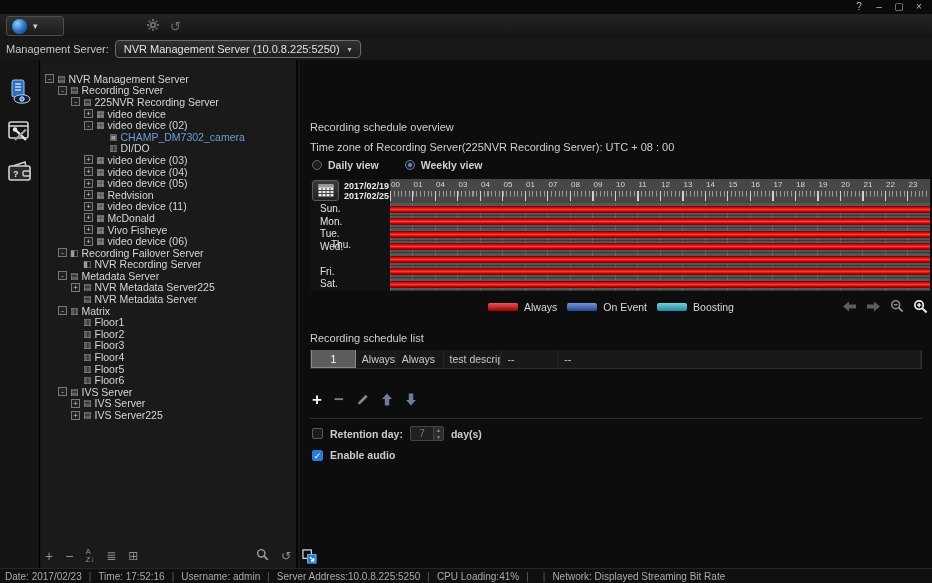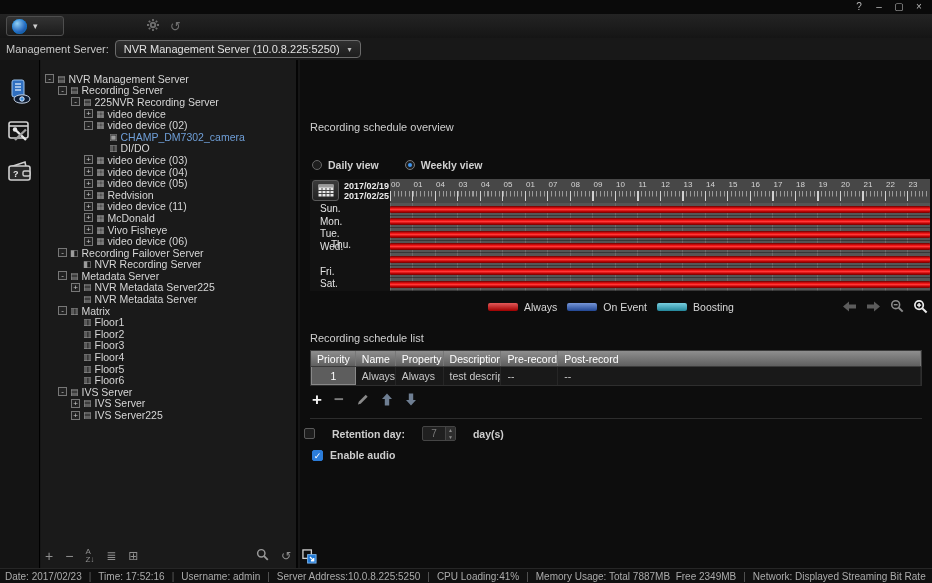--- a/index.html
+++ b/index.html
@@ -79,21 +79,21 @@
 .thead{display:flex;height:17px;background:linear-gradient(#8e8e8e,#5f5f5f);border:1px solid #3a3a3a}
 .th{font-size:10.5px;color:#fff;padding:2px 0 0 6px;border-right:1px solid #777;overflow:hidden;white-space:nowrap}
 .trowdata{display:flex;height:19px;background:#191919;border:1px solid #2e2e2e;border-top:none}
 .td{font-size:10.5px;color:#c9c9c9;padding:3px 0 0 6px;border-right:1px solid #262626;overflow:hidden;white-space:nowrap}
 .td.pri{background:#5d5d5d;color:#fff;text-align:center;padding-left:0;border:1px solid #888;border-top:none}
 .table-toolbar{position:absolute;left:12px;top:332px;display:flex;align-items:center;gap:12px}
 .plus-big{color:#f2f2f2;font-size:17px;font-weight:bold;line-height:16px}
 .minus-big{color:#7d7d7d;font-size:17px;font-weight:bold;line-height:16px}
 
 .hr2{position:absolute;left:10px;top:358px;width:612px;border-top:1px solid #2d2d2d}
-.retention-row{position:absolute;left:4px;top:366px;display:flex;align-items:center;gap:17px}
+.retention-row{position:absolute;left:12px;top:366px;display:flex;align-items:center;gap:7px}
 .audio-row{position:absolute;left:12px;top:389px;display:flex;align-items:center;gap:7px}
 .cb{width:11px;height:11px;border:1px solid #5a5a5a;border-radius:2px;background:#1d1d1d}
 .cb.checked{background:#2b7cd9;border-color:#2b7cd9;color:#fff;font-size:9px;line-height:10px;text-align:center}
 .cb-label{color:#cdcdcd;font-size:10.5px;font-weight:bold}
 .spinner{display:flex;border:1px solid #454545;border-radius:2px;background:#202020;height:15px}
 .spin-val{width:22px;color:#7b7b7b;font-size:10px;text-align:center;line-height:14px}
 .spin-btns{width:10px;display:flex;flex-direction:column;border-left:1px solid #454545}
 .spin-btns span{height:7px;font-size:5px;line-height:6px;text-align:center;color:#8a8a8a;background:#2e2e2e}
 .copy-icon{position:absolute;left:2px;top:489px}
 
@@ -344,20 +344,21 @@
           <line x1="10" y1="10" x2="14.5" y2="14.5" stroke="#9a9a9a" stroke-width="2.2"></line>
         </svg>
     </span>
     <span class="tt-ico" style="margin-right:4px">↺</span>
   </div>
 </div>
 
 <div class="content">
 
   <div class="sec-title" style="top:61px">Recording schedule overview</div>
+  <div class="sec-title" style="top:81px">Time zone of Recording Server(225NVR Recording Server): UTC + 08 : 00</div>
 
   <div class="radios" id="view-radios">
       <div class="radio-item">
         <span class="rdot"></span>
         <span>Daily view</span>
       </div>
       <div class="radio-item">
         <span class="rdot sel"></span>
         <span>Weekly view</span>
       </div>
@@ -476,28 +477,20 @@
             <line x1="4.3" y1="6.5" x2="8.7" y2="6.5" stroke="#ececec" stroke-width="1.6"></line>
             <line x1="6.5" y1="4.3" x2="6.5" y2="8.7" stroke="#ececec" stroke-width="1.6"></line>
             <line x1="10" y1="10" x2="14.5" y2="14.5" stroke="#ececec" stroke-width="2.2"></line>
           </svg></span>
     </div>
   </div>
 
   <div class="sec-title" style="top:272px">Recording schedule list</div>
 
   <div class="table" id="sched-table">
-      <div class="thead">
-        <div class="th" style="width: 45px;">Priority</div>
-        <div class="th" style="width: 40px;">Name</div>
-        <div class="th" style="width: 48px;">Property</div>
-        <div class="th" style="width: 58px;">Description</div>
-        <div class="th" style="width: 57px;">Pre-record</div>
-        <div class="th" style="width: 364px;">Post-record</div>
-      </div>
       <div class="trowdata">
         <div class="td pri" style="width: 45px;">1</div>
         <div class="td" style="width: 40px;">Always</div>
         <div class="td" style="width: 48px;">Always</div>
         <div class="td" style="width: 58px;">test descrip...</div>
         <div class="td" style="width: 57px;">--</div>
         <div class="td" style="width: 364px;">--</div>
       </div>
     </div>
 
@@ -548,16 +541,15 @@
     <span>Date: 2017/02/23</span>
     <span class="sep">|</span>
     <span>Time: 17:52:16</span>
     <span class="sep">|</span>
     <span>Username: admin</span>
     <span class="sep">|</span>
     <span>Server Address:10.0.8.225:5250</span>
     <span class="sep">|</span>
     <span>CPU Loading:41%</span>
     <span class="sep">|</span>
-    <span>Memory Usage: Total 7887MB  Free 2349MB</span>
     <span class="sep">|</span>
     <span>Network: Displayed Streaming Bit Rate</span>
   </div>
 
 </body></html>

